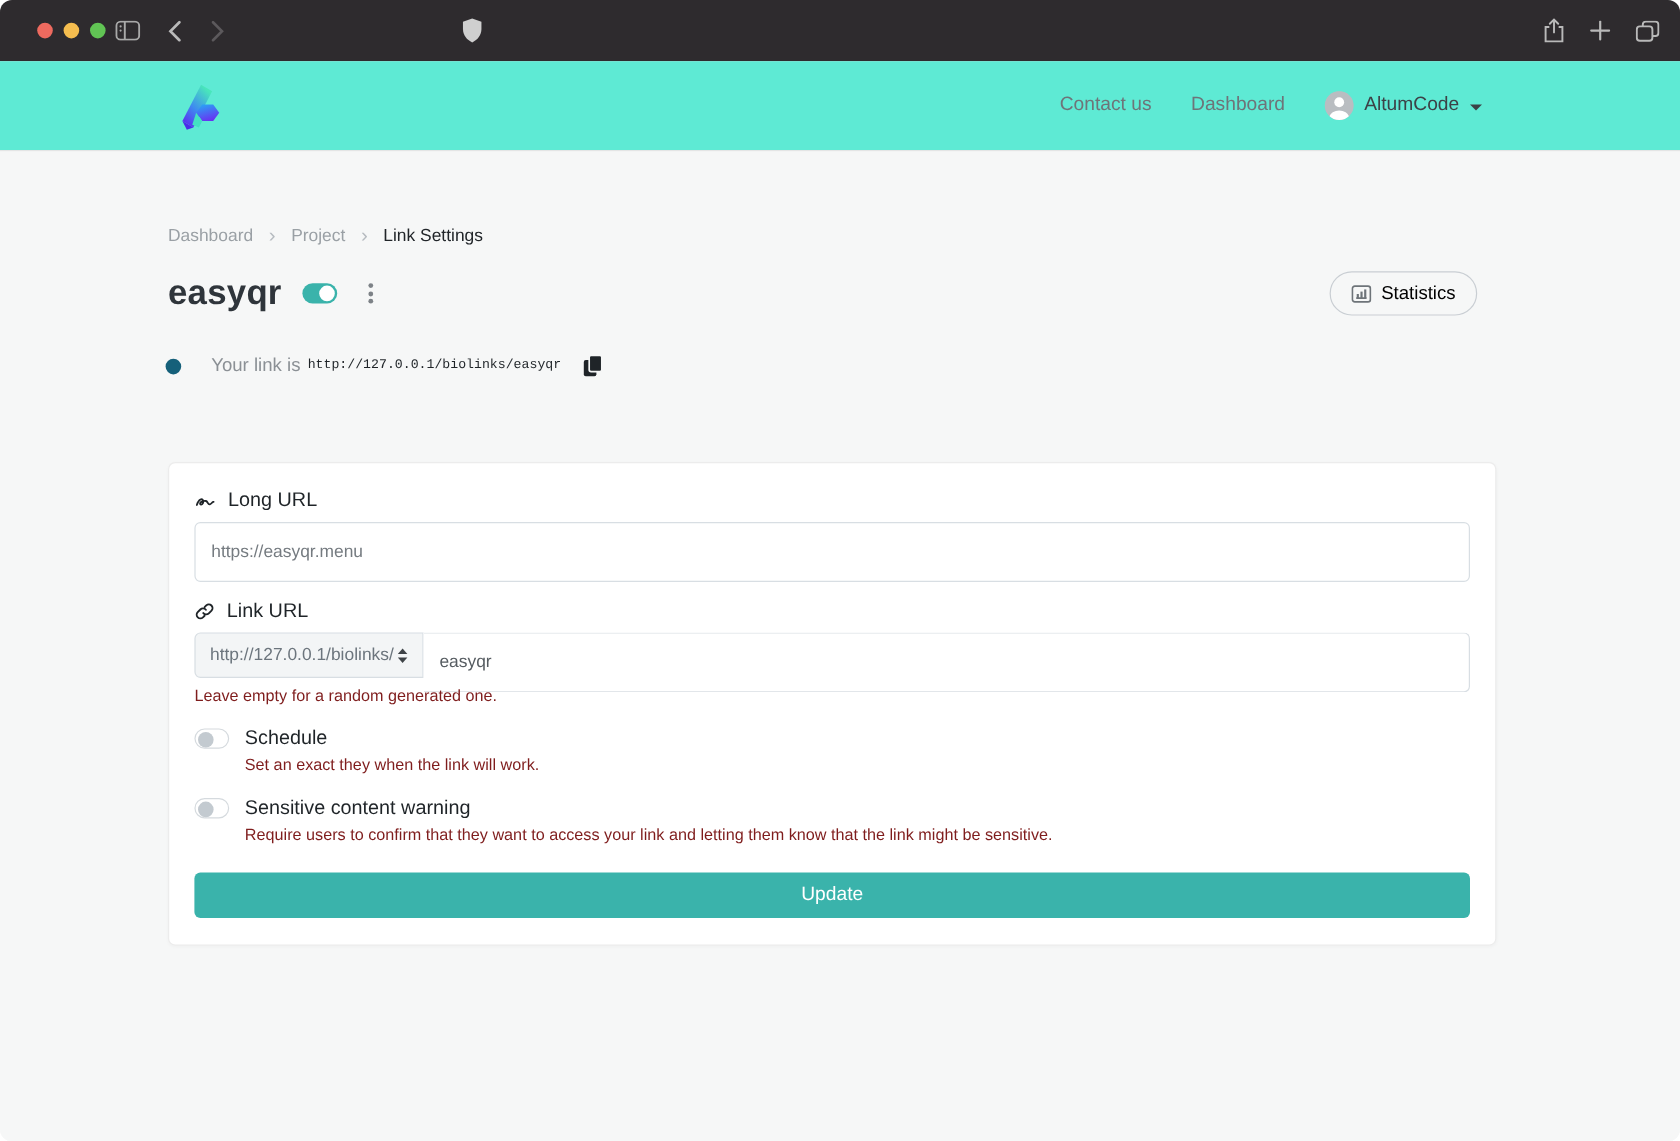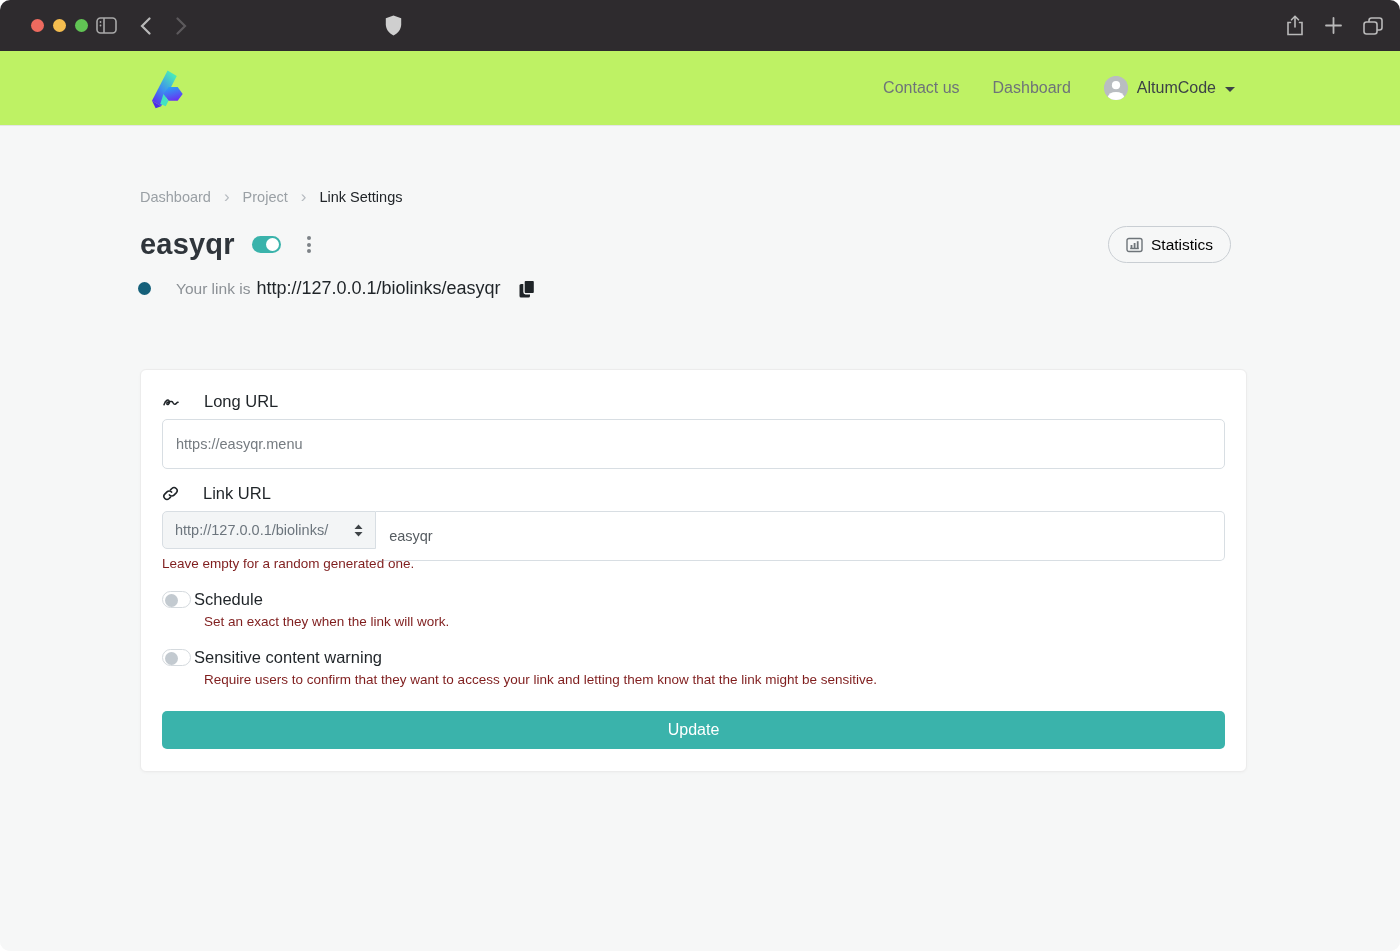--- a/index.html
+++ b/index.html
@@ -16,21 +16,21 @@
   .nav-back { left:140px; color:#b9b9b9; }
   .nav-fwd { left:176px; color:#5c595c; }
   .shield { left:385px; }
   .urlbar { position:absolute; left:50%; top:10px; transform:translateX(-50%); width:570px; height:31px;
             background:#3b383b; border-radius:9px; display:flex; align-items:center; justify-content:center; }
   .urlbar .url { color:#ececec; font-size:13.5px; }
   .reload { position:absolute; right:10px; top:4px; color:#cfcfcf; font-size:16px; line-height:22px; }
   .chrome-right { position:absolute; right:17px; top:0; height:51px; display:flex; align-items:center; gap:21px; color:#b9b9b9; }
 
   
-  .header { height:74px; background:#bef264; display:flex; align-items:center; padding:0 165px 0 140px;
+  .header { height:74px; background:#5eead4; display:flex; align-items:center; padding:0 165px 0 140px;
             box-shadow:0 1px 0 rgba(0,0,0,0.07); position:relative; z-index:2; }
   .logo { width:46px; height:44px; }
   .nav { margin-left:auto; display:flex; align-items:center; gap:33px; }
   .nav-link { color:#6e7479; font-size:16px; text-decoration:none; cursor:pointer; }
   .account { display:flex; align-items:center; gap:9px; cursor:pointer; }
   .avatar { width:24px; height:24px; border-radius:50%; overflow:hidden; background:#b9bdc1; display:block; }
   .account-name { color:#3c4247; font-size:16px; }
   .caret { width:0; height:0; border-left:5px solid transparent; border-right:5px solid transparent; border-top:5px solid #3c4247; margin-top:2px; }
 
   
@@ -52,40 +52,40 @@
   .switch.on { background:#3ab3ab; }
   .switch.on .knob { right:2px; background:#fff; }
   .switch.off { background:#fff; border:1px solid #d5dade; }
   .switch.off .knob { left:2px; top:1.5px; background:#c3cad0; }
   .title-switch { margin-left:17px; }
   .dots-menu { margin-left:23px; display:flex; flex-direction:column; gap:2.5px; cursor:pointer; padding:3px; }
   .dots-menu i { width:4px; height:4px; border-radius:50%; background:#7d8287; display:block; }
   .stats-btn { margin-left:auto; height:37px; padding:0 17px; border:1px solid #c9ced3; border-radius:19px;
                background:transparent; display:flex; align-items:center; gap:8px; color:#000000; font-size:15.5px; cursor:pointer; }
 
-  .link-row { display:flex; align-items:center; margin-top:15px; }
+  .link-row { display:flex; align-items:center; margin-top:32px; }
   .link-dot { width:13px; height:13px; border-radius:50%; background:#15607a; margin-left:-2px; flex:none; }
   .link-prefix { margin-left:25px; color:#8b9095; font-size:15.5px; }
-  .link-url { margin-left:6px; color:#1f2428; font-size:18px; }
+  .link-url { margin-left:6px; color:#1f2428; font-size:11px;font-family:Liberation Mono, monospace; }
   .copy-btn { margin-left:17px; cursor:pointer; display:flex; }
 
   
   .card { margin-top:70px; background:#fff; border:1px solid #ececec; border-radius:6px;
           box-shadow:0 1px 3px rgba(0,0,0,0.03); padding:22px 21px; }
-  .field-label { display:flex; align-items:center; gap:24px; font-size:16.5px; color:#1f2428; }
+  .field-label { display:flex; align-items:center; gap:10px; font-size:16.5px; color:#1f2428; }
   .text-input { width:100%; height:50px; border:1px solid #d8dee3; border-radius:5px; padding:0 13px;
                 font-size:14.5px; color:#565c61; font-family:inherit; margin-top:8px; outline:none; background:#fff; }
   .text-input.muted { color:#757b80; }
   .input-group { display:flex; margin-top:8px; height:38px; }
-  .domain-select { display:flex; align-items:center; gap:26px; background:#f3f5f6; border:1px solid #d8dee3;
+  .domain-select { display:flex; align-items:center; gap:3px; background:#f3f5f6; border:1px solid #d8dee3;
                    border-radius:5px 0 0 5px; padding:0 12px; font-size:14.5px; color:#6c757d; cursor:pointer; flex:none; }
   .input-group .text-input { margin-top:0; border-radius:0 5px 5px 0; border-left:none; }
   .helper { font-size:13.5px; color:#7f1d1d; margin-top:7px; }
   .field { margin-top:15px; }
-  .toggle-row { display:flex; align-items:center; gap:3px; margin-top:19px; }
+  .toggle-row { display:flex; align-items:center; gap:13px; margin-top:19px; }
   .toggle-label { font-size:16.5px; color:#1f2428; }
   .toggle-helper { margin-left:42px; margin-top:5px; }
   .update-btn { display:block; width:100%; height:38px; margin-top:24px; background:#3ab3ab; border:none;
                 border-radius:5px; color:#fff; font-size:16px; font-family:inherit; cursor:pointer; }
 
   svg { display:block; }
 </style>
 </head>
 <body>
 

